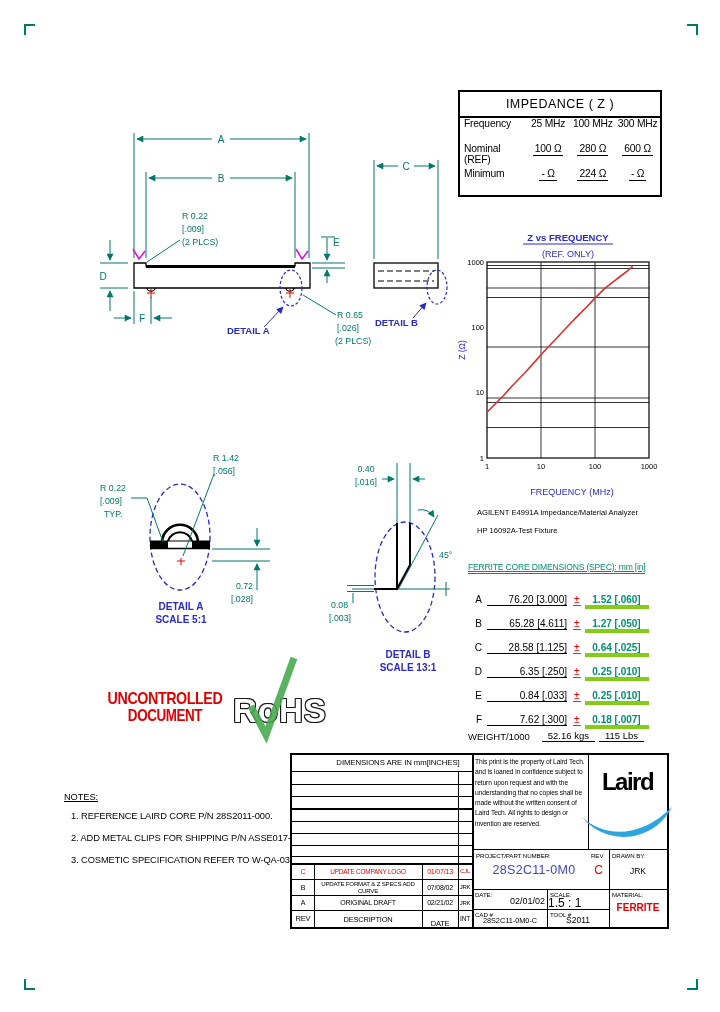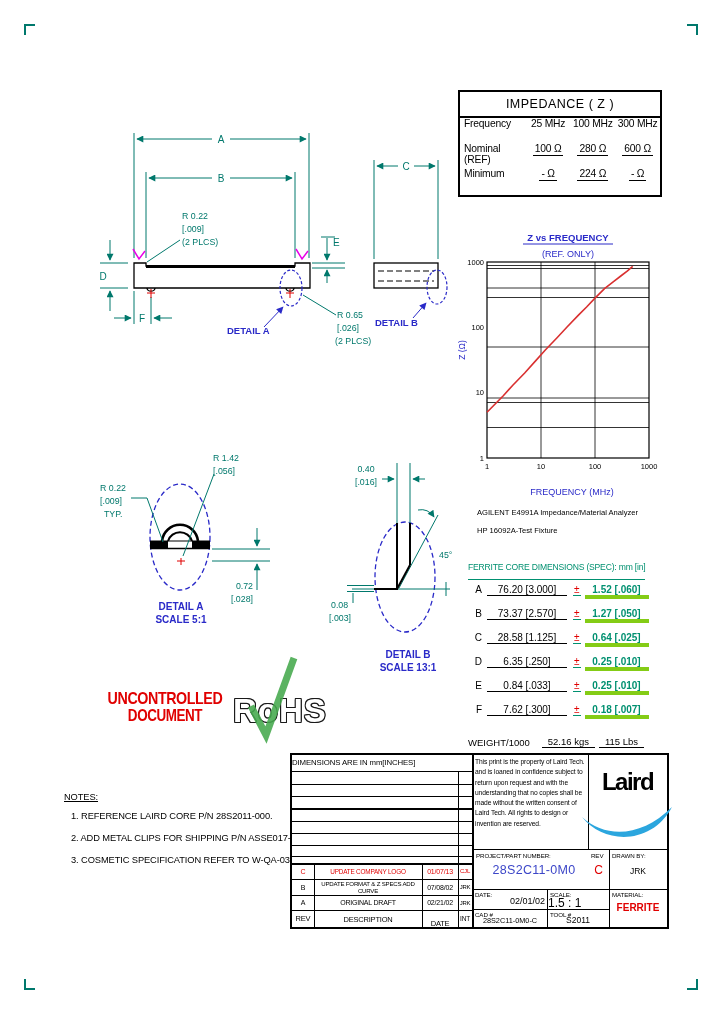--- a/index.html
+++ b/index.html
@@ -10,24 +10,24 @@
   
   .imp-table{border:2px solid #000;background:#fff;}
   .imp-title{height:24px;line-height:24px;text-align:center;border-bottom:2px solid #000;
              font-size:12.5px;letter-spacing:.5px;}
   .imp-row{display:flex;height:25px;font-size:10.3px;letter-spacing:-.2px;}
   .imp-label{width:62px;padding-left:4px;}
   .imp-cell{width:45px;text-align:center;}
   .imp-cell .u{border-bottom:1px solid #000;padding:0 2px 1px 2px;}
   
   .ft-title{font-size:8.6px;color:#009070;border-bottom:1px solid #009070;display:inline-block;
-            padding-bottom:7px;margin-bottom:4px;letter-spacing:-.2px;white-space:nowrap;}
+            padding-bottom:1px;margin-bottom:4px;letter-spacing:-.2px;white-space:nowrap;text-decoration:underline;}
   .ft-row{display:flex;align-items:baseline;height:24px;font-size:10px;white-space:nowrap;}
   .ft-letter{width:14px;text-align:right;margin-right:5px;}
-  .ft-val{min-width:80px;text-align:center;border-bottom:1px solid #000;}
+  .ft-val{min-width:80px;text-align:right;border-bottom:1px solid #000;margin-top:16px;}
   .ft-pm{color:#e00000;margin:0 4px 0 6px;border-bottom:1px solid #009070;padding:0 1px;}
   .ft-tol{color:#009070;border-bottom:4px solid #84cc16;min-width:64px;text-align:center;font-weight:bold;}
   .ft-weight{display:flex;align-items:center;font-size:9.5px;margin-top:8px;white-space:nowrap;}
   .ft-weight .wlab{margin-right:12px;}
   .ft-weight .wval{border-bottom:1px solid #000;padding:0 6px;margin-right:4px;}
   
   .stamp{color:#e00000;font-weight:bold;text-align:center;transform:scaleX(.84);transform-origin:center;}
   .stamp .l1{font-size:17px;line-height:17px;letter-spacing:-.5px;}
   .stamp .l2{font-size:16px;line-height:17px;letter-spacing:-.5px;}
   .rohs{font-size:33px;font-weight:bold;color:#fff;letter-spacing:1px;
@@ -35,22 +35,22 @@
                     -1px -1px #1a1a1a,1px 1px #1a1a1a,1px -1px #1a1a1a,-1px 1px #1a1a1a;}
   
   .notes{font-size:9.3px;letter-spacing:-.1px;}
   .notes .nh{text-decoration:underline;margin-bottom:9px;}
   .notes .ni{margin-bottom:12px;padding-left:7px;white-space:nowrap;}
   
   .tb{border:2px solid #000;background:#fff;}
   .tb .ln{position:absolute;background:#000;}
   .tb .lbl{position:absolute;font-size:6.2px;letter-spacing:-.1px;white-space:nowrap;}
   .tb .cell-text{position:absolute;white-space:nowrap;}
-  .dims-note{position:absolute;left:0;top:0;width:180px;height:16px;line-height:16px;
-             text-align:left;font-size:7.8px;letter-spacing:-.1px;}
+  .dims-note{position:absolute;left:16px;top:0;width:180px;height:16px;line-height:16px;
+             text-align:center;font-size:7.8px;letter-spacing:-.1px;}
   .rev-c{color:#e00000;}
   .prop-text{position:absolute;left:183px;top:2px;width:111px;font-size:6.7px;line-height:10.3px;
              letter-spacing:-.1px;}
   .laird{position:absolute;left:298px;top:10px;width:75px;text-align:center;
          font-size:24px;font-weight:bold;letter-spacing:-1.5px;line-height:33px;}
   .rev-cell{position:absolute;text-align:center;font-size:7px;letter-spacing:-.2px;
             display:flex;align-items:center;justify-content:center;}
 </style>
 </head>
 <body>
@@ -297,21 +297,21 @@
   <div class="abs" style="left:468px;top:556px;width:196px;">
     <div class="ft-title">FERRITE CORE DIMENSIONS (SPEC): mm [in]</div>
     <div class="ft-row">
       <span class="ft-letter">A</span>
         <span class="ft-val">76.20 [3.000]</span>
         <span class="ft-pm">±</span>
         <span class="ft-tol">1.52 [.060]</span>
     </div>
     <div class="ft-row">
       <span class="ft-letter">B</span>
-        <span class="ft-val">73.37 [2.570]</span>
+        <span class="ft-val">65.28 [4.611]</span>
         <span class="ft-pm">±</span>
         <span class="ft-tol">1.27 [.050]</span>
     </div>
     <div class="ft-row">
       <span class="ft-letter">C</span>
         <span class="ft-val">28.58 [1.125]</span>
         <span class="ft-pm">±</span>
         <span class="ft-tol">0.64 [.025]</span>
     </div>
     <div class="ft-row">

